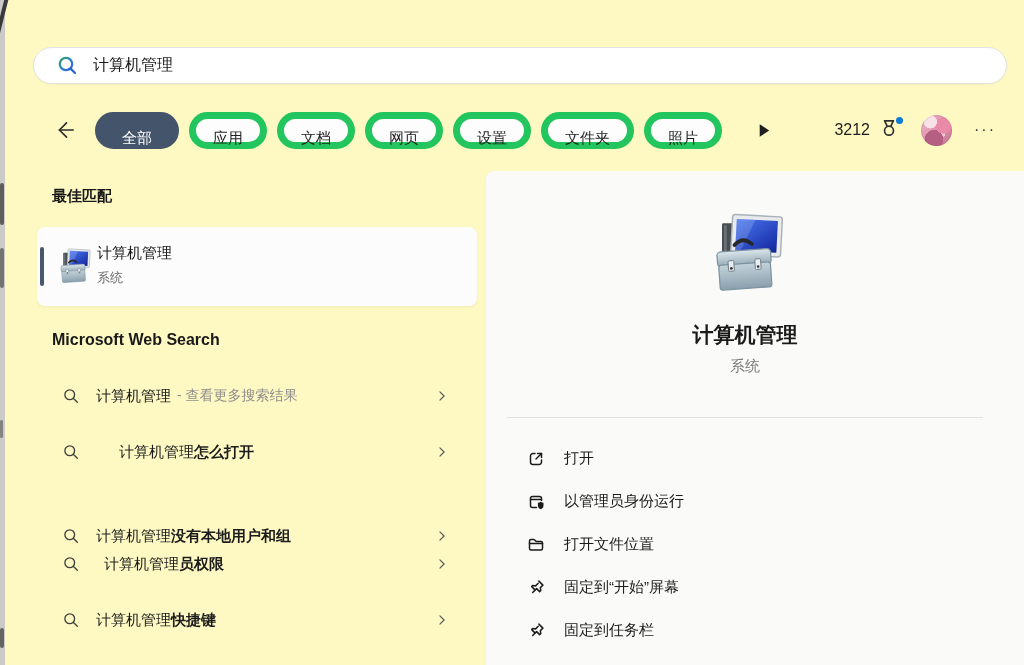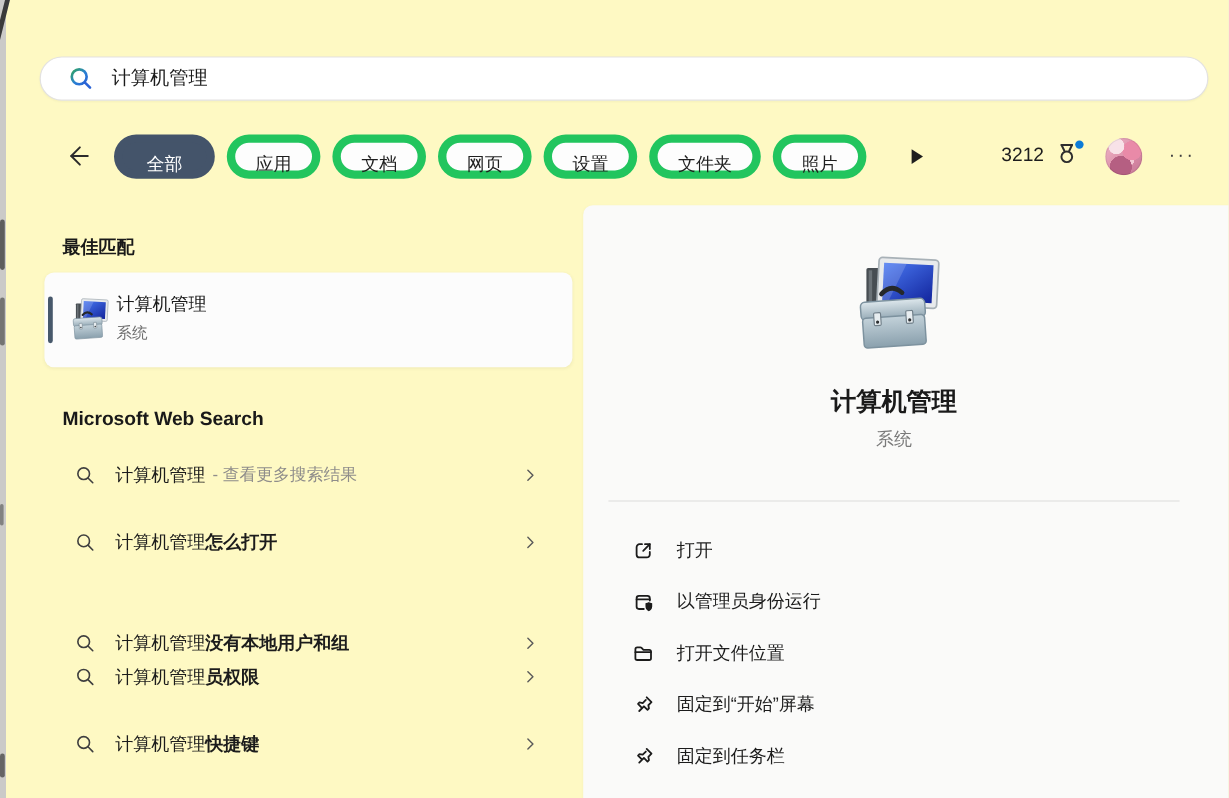--- a/index.html
+++ b/index.html
@@ -35,21 +35,21 @@
     background:
       radial-gradient(circle at 30% 22%, #f8e2e8 0 20%, rgba(0,0,0,0) 21%),
       radial-gradient(circle at 72% 34%, #e98aa8 0 26%, rgba(0,0,0,0) 27%),
       radial-gradient(circle at 42% 78%, #b55f82 0 30%, rgba(0,0,0,0) 31%),
       radial-gradient(circle at 62% 60%, #f3c9d4 0 18%, rgba(0,0,0,0) 19%),
       linear-gradient(135deg,#f0b7c8,#d98ba6 60%,#c57795);
     box-shadow:inset 0 0 0 1px rgba(0,0,0,.08);}
   .moredots{font-size:16px;letter-spacing:2px;color:#3c3c3c;cursor:pointer;}
 
   
-  .sec-header{position:absolute;left:52px;font-size:15px;font-weight:700;color:#191919;margin-top:10px;}
+  .sec-header{position:absolute;left:52px;font-size:15px;font-weight:700;color:#191919;}
   .bestcard{position:absolute;left:37px;top:227px;width:440px;height:79px;background:#fcfcfc;
     border-radius:8px;box-shadow:0 1px 3px rgba(0,0,0,.05);cursor:pointer;}
   .accentbar{position:absolute;left:3px;top:20px;width:4px;height:39px;border-radius:2px;background:#47586b;}
   .bestcard .appicon{position:absolute;left:16px;top:19px;}
   .bm-title{position:absolute;left:60px;top:17px;font-size:15px;color:#191919;}
   .bm-sub{position:absolute;left:60px;top:42px;font-size:13px;color:#6e6e6e;}
 
   .sugg{position:absolute;left:37px;width:440px;height:44px;display:flex;align-items:center;cursor:pointer;border-radius:6px;}
   .sugg .sicon{margin-left:25px;margin-right:16px;flex:0 0 auto;display:flex;}
   .sugg .stext{font-size:15px;color:#1c1c1c;white-space:nowrap;}
@@ -191,21 +191,21 @@
     </span>
     <span class="stext"><span>计算机管理</span><b></b></span>
     <span class="note">- 查看更多搜索结果</span>
     <span class="chev">
       <svg width="14" height="14" viewBox="0 0 20 20" fill="none" stroke="#5a5a5a" stroke-width="1.7" stroke-linecap="round" stroke-linejoin="round">
           <path d="M7 4l6 6-6 6"></path>
         </svg>
     </span>
   </div>
 
-  <div class="sugg" style="top:430px;">
+  <div class="sugg" style="top:430px;gap:23px;">
     <span class="sicon">
       <svg width="18" height="18" viewBox="0 0 20 20" fill="none" stroke="#3f3f3f" stroke-width="1.5" stroke-linecap="round">
           <circle cx="8.6" cy="8.6" r="5.4"></circle>
           <line x1="12.8" y1="12.8" x2="17" y2="17"></line>
         </svg>
     </span>
     <span class="stext"><span>计算机管理</span><b>怎么打开</b></span>
     <span class="chev">
       <svg width="14" height="14" viewBox="0 0 20 20" fill="none" stroke="#5a5a5a" stroke-width="1.7" stroke-linecap="round" stroke-linejoin="round">
           <path d="M7 4l6 6-6 6"></path>
@@ -221,21 +221,21 @@
         </svg>
     </span>
     <span class="stext"><span>计算机管理</span><b>没有本地用户和组</b></span>
     <span class="chev">
       <svg width="14" height="14" viewBox="0 0 20 20" fill="none" stroke="#5a5a5a" stroke-width="1.7" stroke-linecap="round" stroke-linejoin="round">
           <path d="M7 4l6 6-6 6"></path>
         </svg>
     </span>
   </div>
 
-  <div class="sugg" style="top:542px;">
+  <div class="sugg" style="top:542px;gap:8px;">
     <span class="sicon">
       <svg width="18" height="18" viewBox="0 0 20 20" fill="none" stroke="#3f3f3f" stroke-width="1.5" stroke-linecap="round">
           <circle cx="8.6" cy="8.6" r="5.4"></circle>
           <line x1="12.8" y1="12.8" x2="17" y2="17"></line>
         </svg>
     </span>
     <span class="stext"><span>计算机管理</span><b>员权限</b></span>
     <span class="chev">
       <svg width="14" height="14" viewBox="0 0 20 20" fill="none" stroke="#5a5a5a" stroke-width="1.7" stroke-linecap="round" stroke-linejoin="round">
           <path d="M7 4l6 6-6 6"></path>

